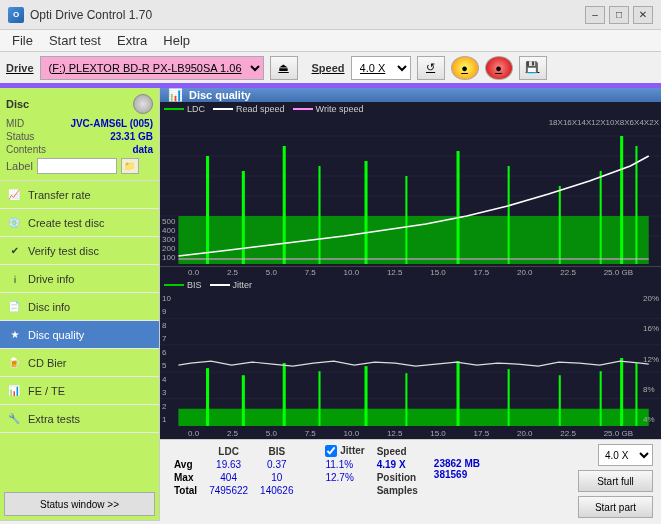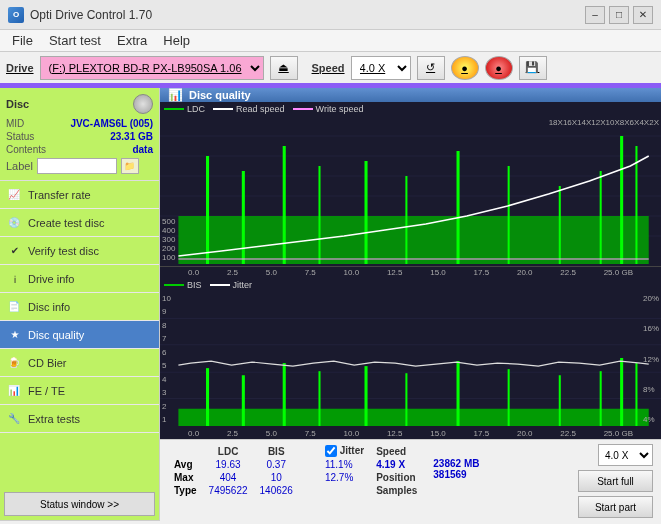--- a/index.html
+++ b/index.html
@@ -387,21 +387,21 @@
           <td style="padding:1px 6px;font-weight:bold;">Max</td>
           <td style="padding:1px 6px;color:#0000cc;text-align:center;">404</td>
           <td style="padding:1px 6px;color:#0000cc;text-align:center;">10</td>
           <td></td>
           <td style="padding:1px 6px;color:#0000cc;">12.7%</td>
           <td style="padding:1px 6px;">
             <span style="font-weight:bold;color:#333;">Position</span>
           </td>
         </tr>
         <tr>
-          <td style="padding:1px 6px;font-weight:bold;">Type</td>
+          <td style="padding:1px 6px;font-weight:bold;">Total</td>
           <td style="padding:1px 6px;color:#0000cc;text-align:center;">7495622</td>
           <td style="padding:1px 6px;color:#0000cc;text-align:center;">140626</td>
           <td></td>
           <td></td>
           <td style="padding:1px 6px;">
             <span style="font-weight:bold;color:#333;">Samples</span>
           </td>
         </tr>
       </tbody>
         </table>

